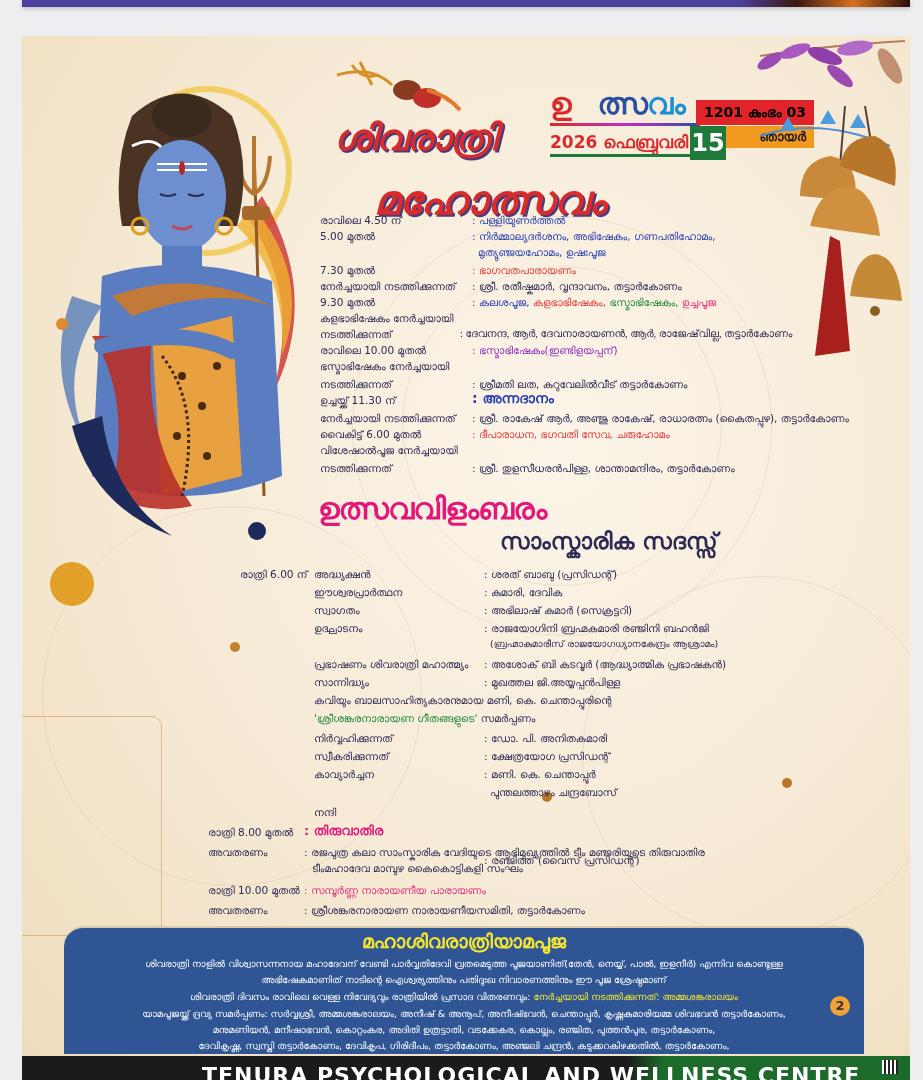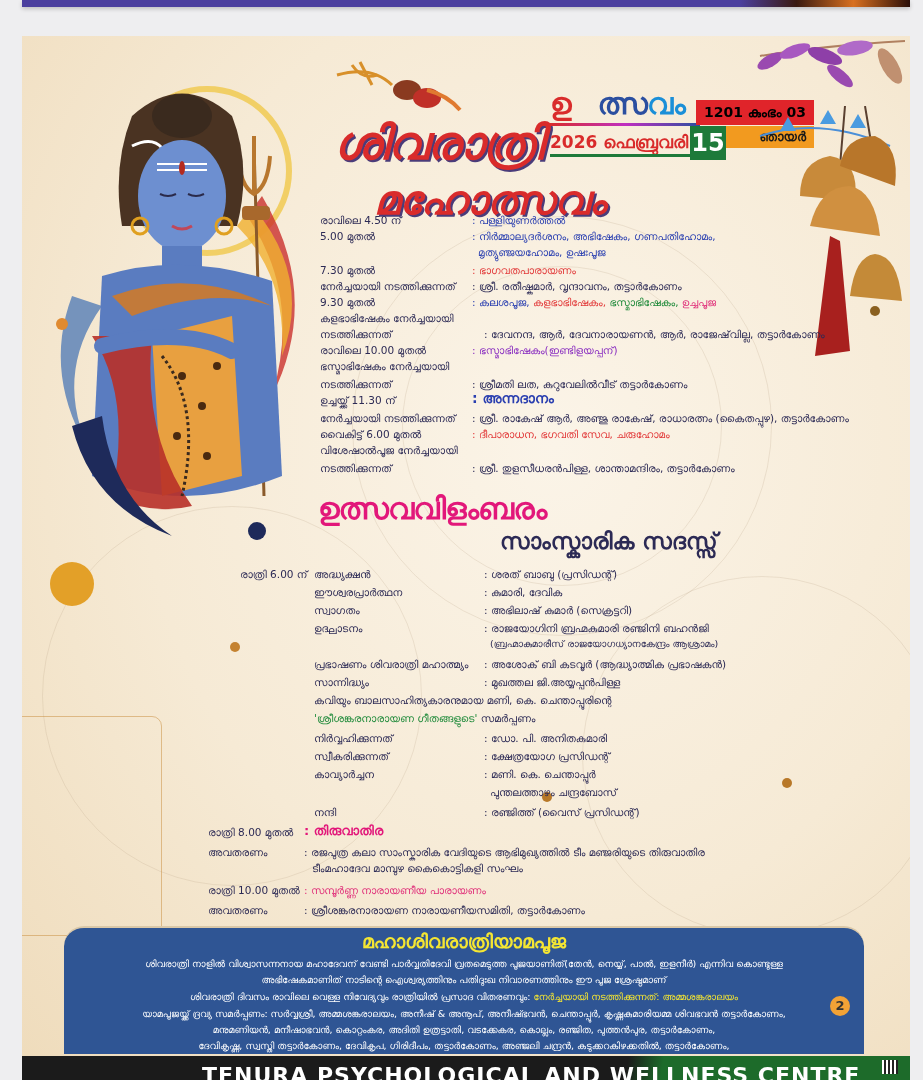--- a/index.html
+++ b/index.html
@@ -13,21 +13,21 @@
     background: radial-gradient(ellipse at 60% 40%, #fbf4e8 0%, #f6ead5 55%, #efdcbc 100%); overflow: hidden; }
 
   .mandala { position: absolute; border: 1.5px solid rgba(180,160,130,0.22); border-radius: 50%; }
   .dot { position: absolute; border-radius: 50%; }
 
   
   .shiva { position: absolute; left: 10px; top: 40px; width: 290px; height: 470px; }
 
   
   .title-script { position: absolute; left: 312px; top: 60px; width: 260px; height: 150px; }
-  .title-line1 { position: absolute; left: 0; top: 20px; font-family: "DejaVu Serif", serif; font-size: 46px; font-weight: bold; color: #d92b2b; text-shadow: 2px 2px 0 #4a3c7a; letter-spacing: -1px; font-style: italic; }
+  .title-line1 { position: absolute; left: 0; top: 20px; font-family: "DejaVu Serif", serif; font-size: 36px; font-weight: bold; color: #d92b2b; text-shadow: 2px 2px 0 #4a3c7a; letter-spacing: -1px; font-style: italic; }
   .title-line2 { position: absolute; left: 40px; top: 80px; font-family: "DejaVu Serif", serif; font-size: 40px; font-weight: bold; color: #d92b2b; text-shadow: 2px 2px 0 #4a3c7a; font-style: italic; }
   .trident-deco { position: absolute; left: 310px; top: 24px; width: 130px; height: 60px; }
 
   .utsavam { position: absolute; left: 528px; top: 50px; font-size: 30px; font-weight: bold; color: #d92b2b; letter-spacing: -1px; }
   .utsavam .c2 { color: #2b4fa0; margin-left: 27px; }
   .utsavam .c3 { color: #1a8fd8; }
   .utsavam-underline { position: absolute; left: 528px; top: 87px; width: 150px; height: 3px; background: linear-gradient(90deg,#d92b2b,#c02ec0,#2b4fa0); }
 
   .date-text { position: absolute; left: 528px; top: 96px; font-size: 17px; font-weight: bold; color: #d92b2b; }
   .date-underline { position: absolute; left: 528px; top: 118px; width: 142px; height: 3px; background: #1e7a3a; }
@@ -193,21 +193,21 @@
       </div>
     <div class="row" style="top:259px;left:298px;">
         <span class="lbl">9.30 മുതൽ</span>
       <span class="val" style="left:152px;"><span class="blue">: കലശപൂജ, </span><span class="red">കളഭാഭിഷേകം, </span><span class="green">ഭസ്മാഭിഷേകം, </span><span class="pink">ഉച്ചപൂജ</span></span>
       </div>
     <div class="row" style="top:275px;left:298px;">
         <span class="lbl">കളഭാഭിഷേകം നേർച്ചയായി</span>
       </div>
     <div class="row" style="top:291px;left:298px;">
         <span class="lbl">നടത്തിക്കുന്നത്</span>
-        <span class="val" style="left:164px;">: ദേവനന്ദ, ആർ, ദേവനാരായണൻ, ആർ, രാജേഷ്‌വില്ല, തട്ടാർകോണം</span>
+        <span class="val" style="left:140px;font-family:Liberation Serif, serif;">: ദേവനന്ദ, ആർ, ദേവനാരായണൻ, ആർ, രാജേഷ്‌വില്ല, തട്ടാർകോണം</span>
       </div>
     <div class="row" style="top:307px;left:298px;">
         <span class="lbl">രാവിലെ 10.00 മുതൽ</span>
         <span class="val purple" style="left:152px;">: ഭസ്മാഭിഷേകം(ഇണ്ടിളയപ്പന്)</span>
       </div>
     <div class="row" style="top:323px;left:298px;">
         <span class="lbl">ഭസ്മാഭിഷേകം നേർച്ചയായി</span>
       </div>
     <div class="row" style="top:341px;left:298px;">
         <span class="lbl">നടത്തിക്കുന്നത്</span>
@@ -276,21 +276,21 @@
       </div>
     <div class="row" style="top:731px;left:292px;">
         <span class="lbl">കാവ്യാർച്ചന</span>
         <span class="val" style="left:170px;">: മണി. കെ. ചെന്താപ്പൂർ</span>
       </div>
     <div class="row" style="top:749px;left:292px;">
         <span class="val" style="left:176px;">പുന്തലത്താഴം ചന്ദ്രബോസ്</span>
       </div>
     <div class="row" style="top:769px;left:292px;">
         <span class="lbl">നന്ദി</span>
-        <span class="val" style="left:170px;">: രഞ്ജിത്ത് (വൈസ് പ്രസിഡന്റ്)</span>
+        <span class="val" style="left:170px;margin-top:48px;">: രഞ്ജിത്ത് (വൈസ് പ്രസിഡന്റ്)</span>
       </div>
 
     <div class="row" style="top:789px;left:186px;">
         <span class="lbl">രാത്രി 8.00 മുതൽ</span>
         <span class="val pink-big" style="left:96px;top:-1px;">: തിരുവാതിര</span>
       </div>
     <div class="row" style="top:809px;left:186px;">
         <span class="lbl">അവതരണം</span>
         <span class="val" style="left:96px;">: രജപുത്ര കലാ സാംസ്കാരിക വേദിയുടെ ആഭിമുഖ്യത്തിൽ ടീം മഞ്ജരിയുടെ തിരുവാതിര</span>
       </div>

